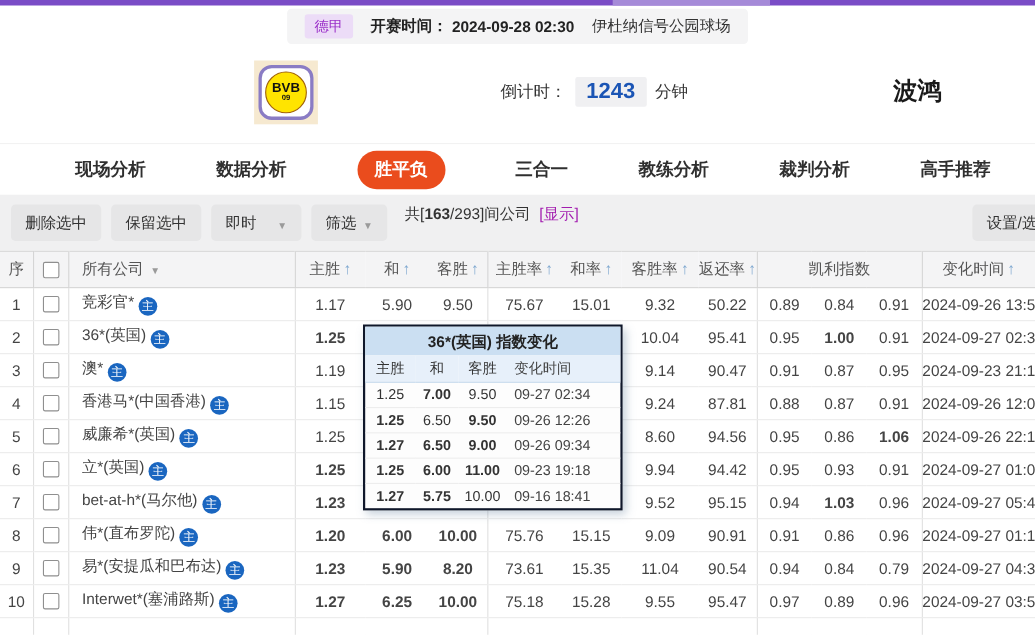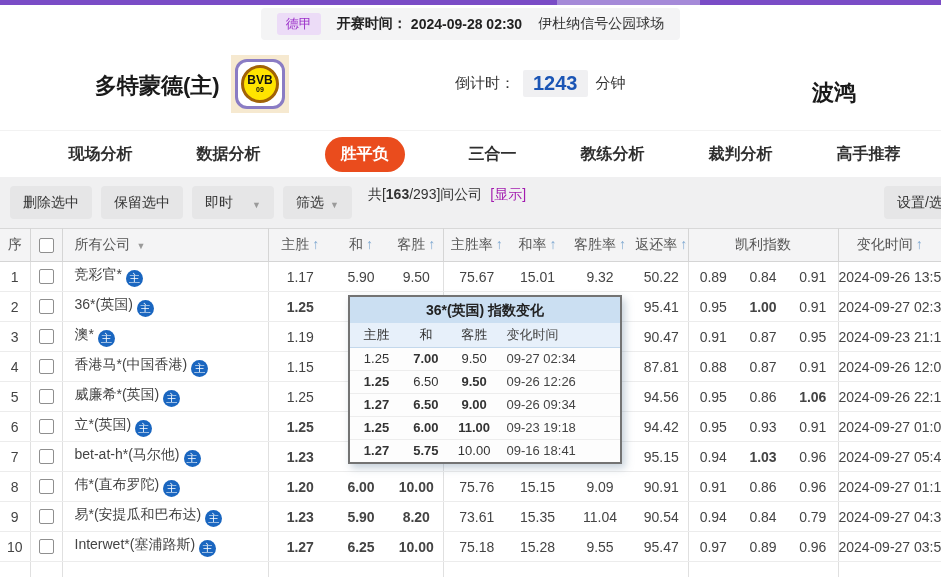--- a/index.html
+++ b/index.html
@@ -15,26 +15,26 @@
   .match-pill { background:#f4f4f5; border-radius:4px; padding:5px 16px; display:flex; align-items:center; font-size:14px; color:#333; }
   .league-badge { background:#ecdcf7; color:#9b30c9; padding:2px 9px; border-radius:3px; font-size:13px; margin-right:16px; }
   .kick-label, .kick-time { font-weight:700; color:#222; }
   .kick-time { margin-left:4px; }
   .venue { margin-left:16px; color:#333; }
 
   
   .team-header { position:relative; height:88px; background:#fff; }
   .team-name { position:absolute; font-size:22px; font-weight:700; color:#1a1a1a; line-height:28px; }
   .home-name { left:95px; top:30px; }
-  .away-name { left:812px; top:37px; }
+  .away-name { left:812px; top:27px; }
   .logo-outer { position:absolute; top:13px; width:58px; height:58px; display:flex; align-items:center; justify-content:center; }
   .home-logo { left:231px; background:#f6e9d0; }
   .away-logo { left:739px; background:#dce8f6; }
   .logo-inner { width:50px; height:50px; background:#fff; border:3px solid #8a7cc4; border-radius:12px; display:flex; align-items:center; justify-content:center; }
-  .bvb-circle { width:38px; height:38px; background:#ffe400; border:3px solid #a16207; border-radius:50%; display:flex; flex-direction:column; align-items:center; justify-content:center; }
+  .bvb-circle { width:38px; height:38px; background:#ffe400; border:1px solid #a16207; border-radius:50%; display:flex; flex-direction:column; align-items:center; justify-content:center; }
   .bvb-circle .t1 { font-size:12px; font-weight:900; color:#111; line-height:11px; }
   .bvb-circle .t2 { font-size:7px; font-weight:900; color:#111; line-height:7px; }
   .vfl-shield { width:30px; height:37px; background:#2f6fb5; clip-path:polygon(0 0,100% 0,100% 62%,50% 100%,0 62%); display:flex; align-items:flex-start; justify-content:center; }
   .vfl-shield span { color:#fff; font-style:italic; font-weight:700; font-size:11px; margin-top:8px; }
   .countdown { position:absolute; left:455px; top:28px; display:flex; align-items:center; }
   .cd-label, .cd-unit { font-size:15px; color:#333; }
   .cd-value { margin:0 8px; background:#f0f0f2; border-radius:2px; padding:2px 10px; font-size:20px; font-weight:700; color:#1b55b5; }
 
   
   .tabs { height:47px; display:flex; justify-content:center; align-items:center; gap:36px; background:#fff; border-top:1px solid #f2f2f2; }
@@ -64,21 +64,21 @@
   .sort::after { content:"↑"; color:#7fa8d0; font-weight:700; margin-left:3px; }
   .caret-f::after { content:"▼"; font-size:9px; color:#9a9a9a; margin-left:6px; }
   .cb { width:15px; height:15px; border:1px solid #8f8f8f; border-radius:2px; background:#fff; margin:0 auto; cursor:pointer; }
   .badge { display:inline-flex; width:17px; height:17px; border-radius:50%; background:#1a66c0; color:#fff; font-size:11px; align-items:center; justify-content:center; margin-left:4px; vertical-align:-3px; }
   .grn { color:#2f9a2f; font-weight:700; }
   .red { color:#e02b2b; font-weight:700; }
   td.time { font-size:13px; color:#333; }
   tr.filler td { height:10px; border-bottom:none; }
 
   
-  .popup { position:absolute; left:348px; top:295px; width:274px; background:#fdfdfd; border:2px solid #737373; box-shadow:3px 4px 8px rgba(90,120,150,.35); z-index:5; }
+  .popup { position:absolute; left:330px; top:295px; width:236px; background:#fdfdfd; border:2px solid #0f172a; box-shadow:3px 4px 8px rgba(90,120,150,.35); z-index:5; }
   .popup-title { background:#cbdff2; text-align:center; font-size:14px; font-weight:700; color:#222; height:26px; line-height:26px; }
   table.ptab { width:100%; border-collapse:collapse; table-layout:fixed; }
   table.ptab th { height:24px; font-size:13px; font-weight:400; color:#333; background:#e7f0fa; border-bottom:1px solid #c3d8ec; text-align:center; white-space:nowrap; }
   table.ptab td { height:23px; font-size:13px; color:#333; text-align:center; white-space:nowrap; }
   table.ptab tr + tr td { border-top:1px solid #ededed; }
   table.ptab td.ptime, table.ptab th.ptime { text-align:left; padding-left:7px; color:#444; }
 </style>
 </head>
 <body>
 
@@ -91,21 +91,20 @@
   <div class="match-bar">
     <div class="match-pill">
       <span class="league-badge">德甲</span>
       <span class="kick-label">开赛时间：</span>
       <span class="kick-time">2024-09-28 02:30</span>
       <span class="venue">伊杜纳信号公园球场</span>
     </div>
   </div>
 
   <div class="team-header">
-    <div class="team-name home-name">多特蒙德(主)</div>
     <div class="logo-outer home-logo">
       <div class="logo-inner">
         <div class="bvb-circle">
           <span class="t1">BVB</span>
           <span class="t2">09</span>
         </div>
       </div>
     </div>
     <div class="countdown">
       <span class="cd-label">倒计时：</span>

